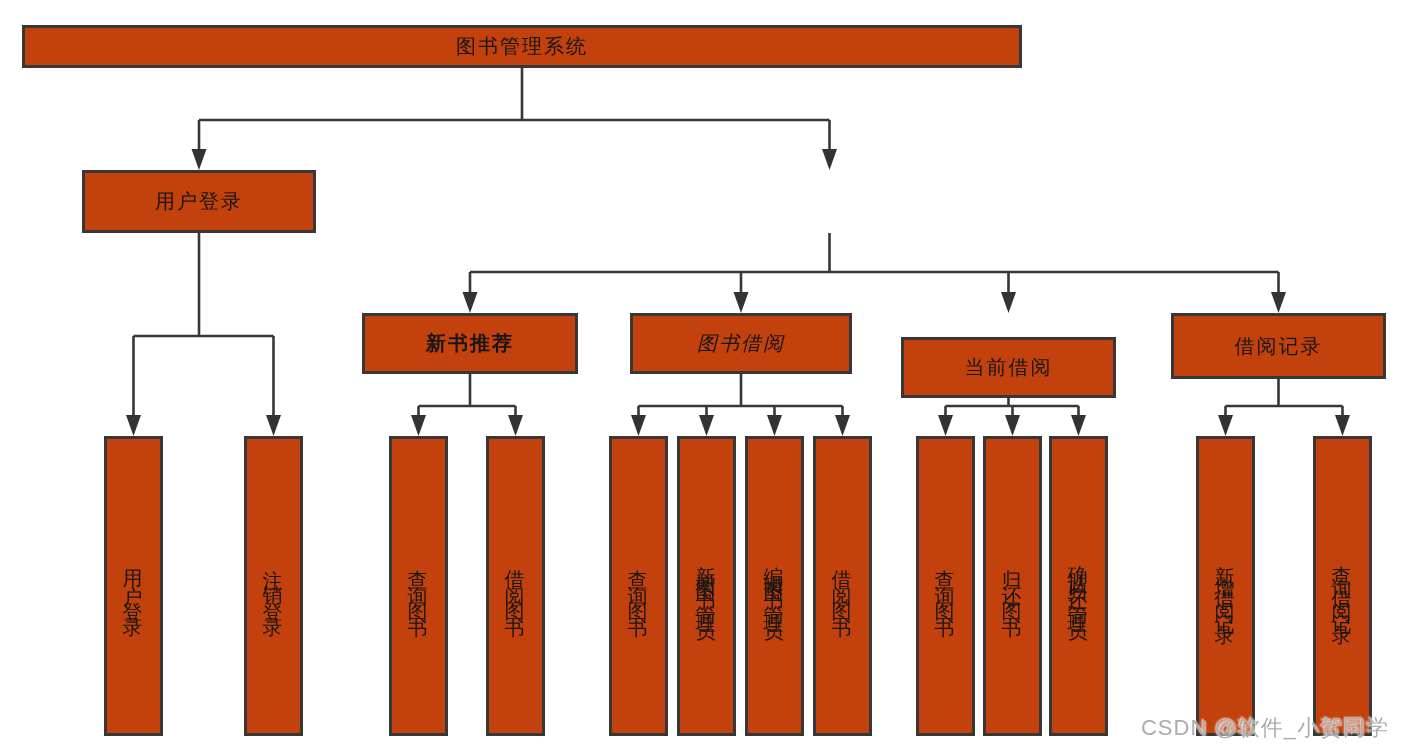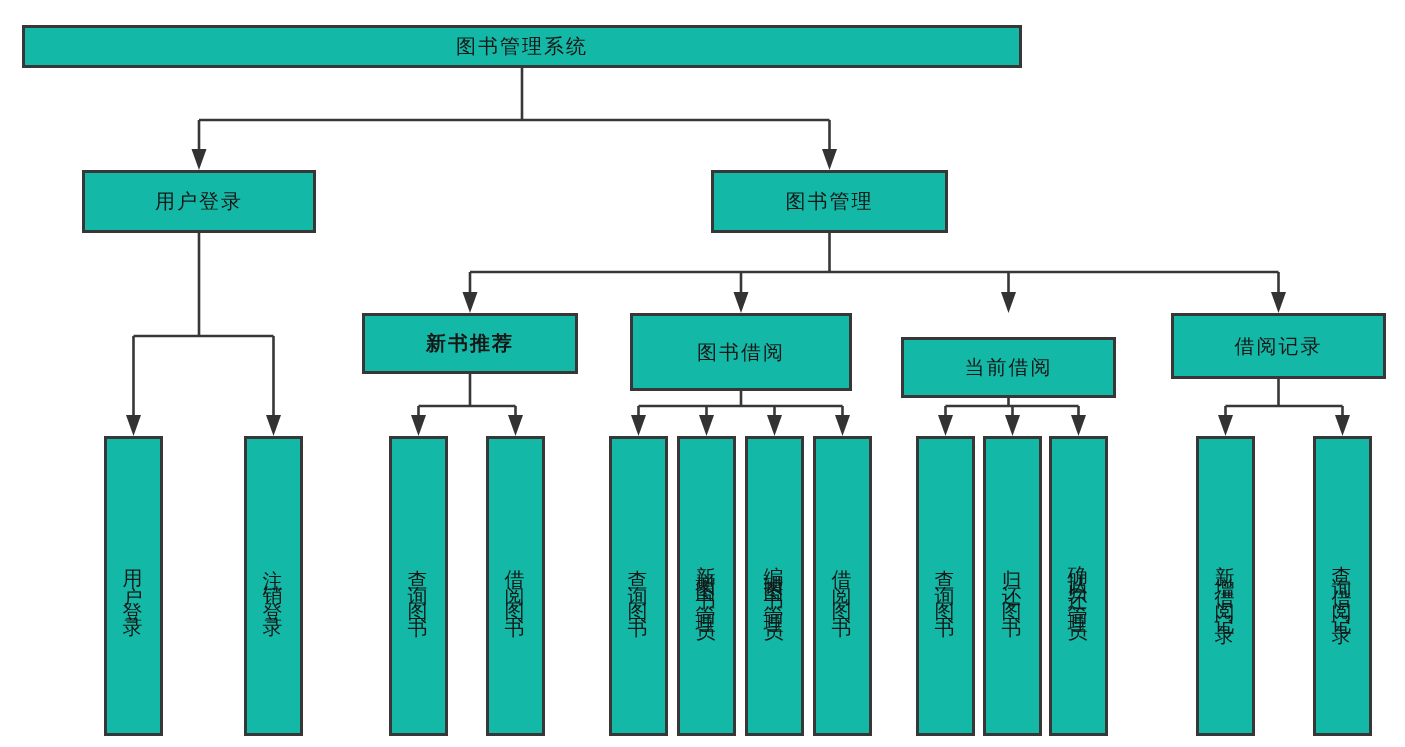--- a/index.html
+++ b/index.html
@@ -7,36 +7,36 @@
     position:relative;
     width:1405px; height:747px;
     background:#ffffff;
     font-family:"Liberation Sans", sans-serif;
     overflow:hidden;
   }
   .node {
     position:absolute;
     box-sizing:border-box;
     border:3px solid #373737;
-    background:#14b8a6;
+    background:#c2410c;
     display:flex;
     align-items:center;
     justify-content:center;
     font-size:20px;
     color:#161616;
     letter-spacing:2px;
     z-index:2;
     white-space:nowrap;
   }
   
   .root  { left:22px;   top:25px;  width:1000px; height:43px; }
   .l2a   { left:82px;   top:170px; width:234px;  height:63px; }
   .l2b   { left:711px;  top:170px; width:237px;  height:63px; }
   .l3a   { left:362px;  top:313px; width:216px;  height:61px;font-weight:bold; }
-  .l3b   { left:630px;  top:313px; width:222px;  height:78px; }
+  .l3b   { left:630px;  top:313px; width:222px;  height:61px;font-style:italic; }
   .l3c   { left:901px;  top:313px; width:215px;  height:61px;margin-top:24px; }
   .l3d   { left:1171px; top:313px; width:215px;  height:66px; }
   
   .leaf {
     top:436px; width:59px; height:300px;
     writing-mode:vertical-rl;
     letter-spacing:16px;
     font-size:20px;
   }
   .leaf.mid  { letter-spacing:12px; }
@@ -104,21 +104,20 @@
     <polygon points="1071,415 1086,415 1078.5,436"></polygon>
 
     <path d="M1278.5,374 V406 M1225.5,406 H1342.5 M1225.5,406 V417 M1342.5,406 V417"></path>
     <polygon points="1218,415 1233,415 1225.5,436"></polygon>
     <polygon points="1335,415 1350,415 1342.5,436"></polygon>
   </svg>
 
   <div class="node root">图书管理系统</div>
 
   <div class="node l2a">用户登录</div>
-  <div class="node l2b">图书管理</div>
 
   <div class="node l3a">新书推荐</div>
   <div class="node l3b">图书借阅</div>
   <div class="node l3c">当前借阅</div>
   <div class="node l3d">借阅记录</div>
 
   <div class="node leaf x1">用户登录</div>
   <div class="node leaf x2">注销登录</div>
 
   <div class="node leaf x3">查询图书</div>
@@ -129,14 +128,15 @@
   <div class="node leaf long x7">编辑图书（管理员）</div>
   <div class="node leaf x8">借阅图书</div>
 
   <div class="node leaf x9">查询图书</div>
   <div class="node leaf x10">归还图书</div>
   <div class="node leaf long x11">确认归还（管理员）</div>
 
   <div class="node leaf mid x12">新增借阅记录</div>
   <div class="node leaf mid x13">查询借阅记录</div>
 
+  <div class="watermark">CSDN @软件_小贺同学</div>
 
 </div>
 
 </body></html>

